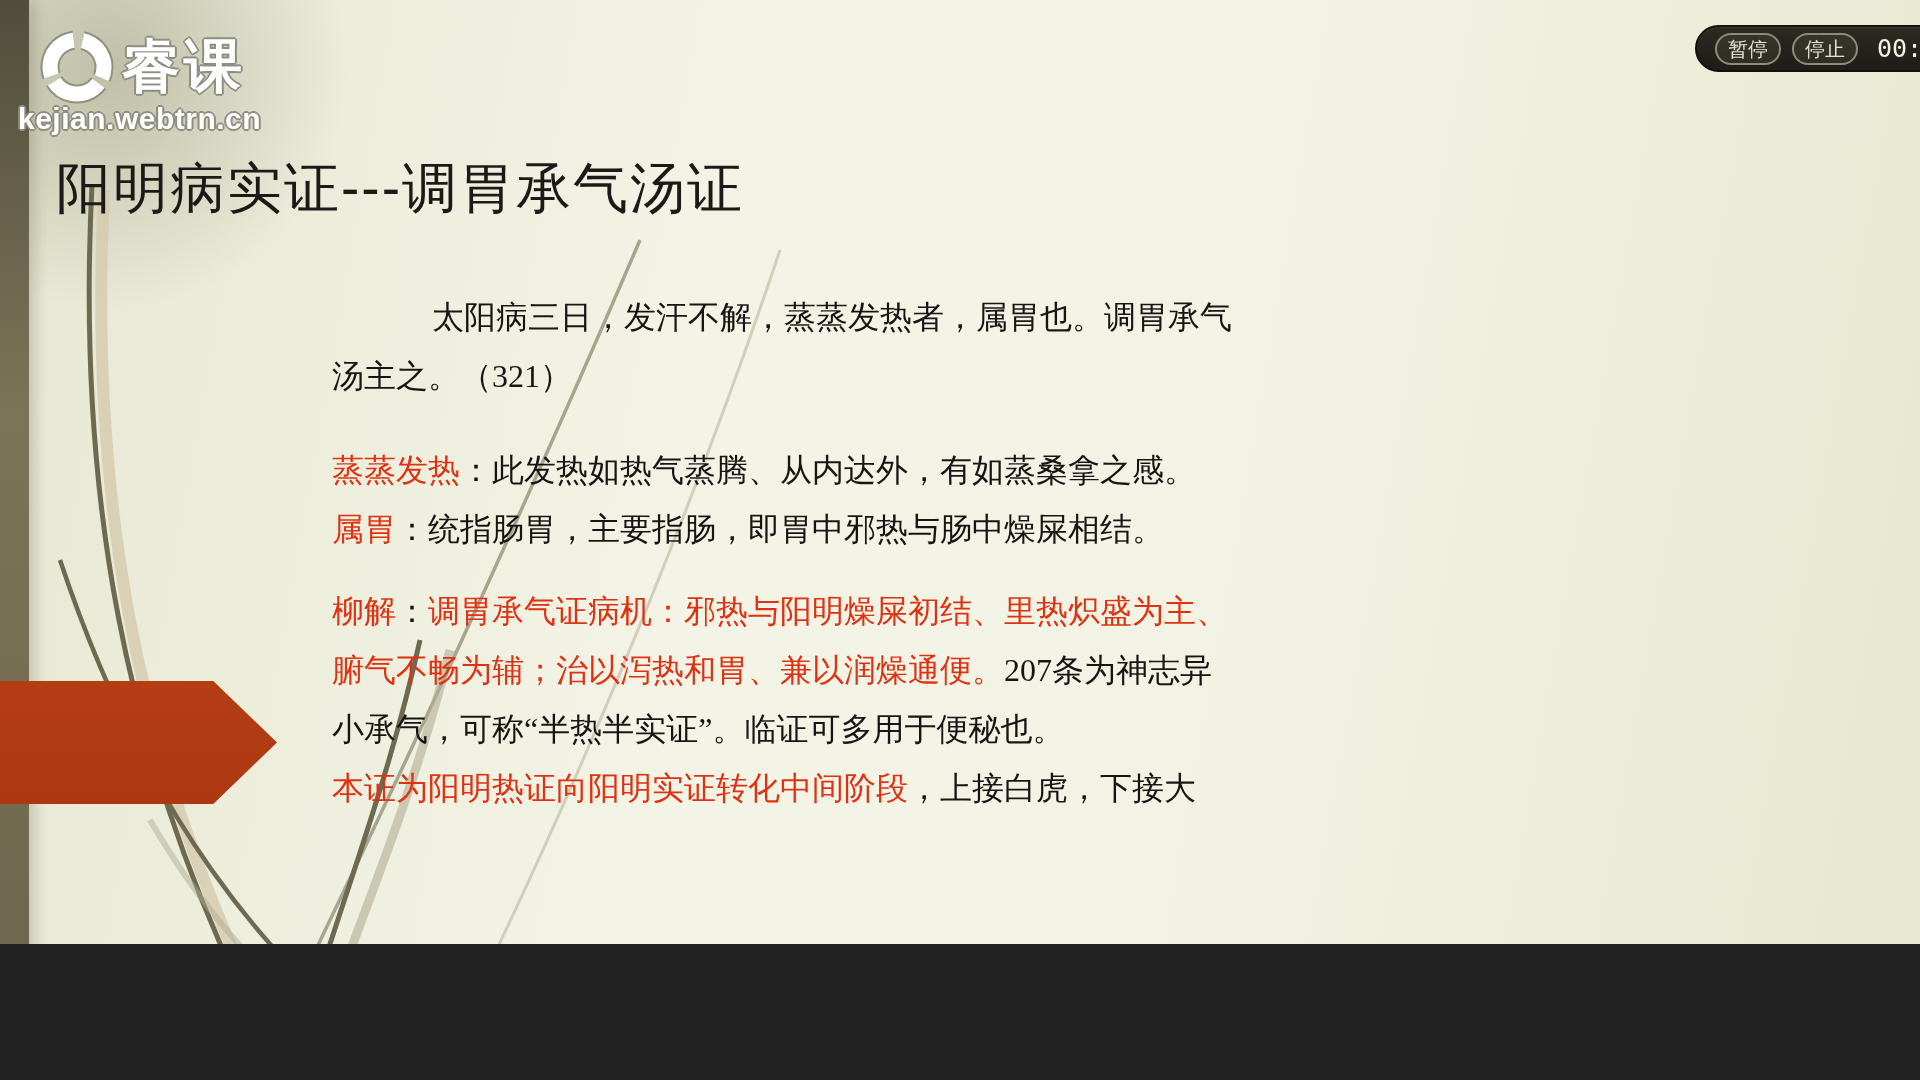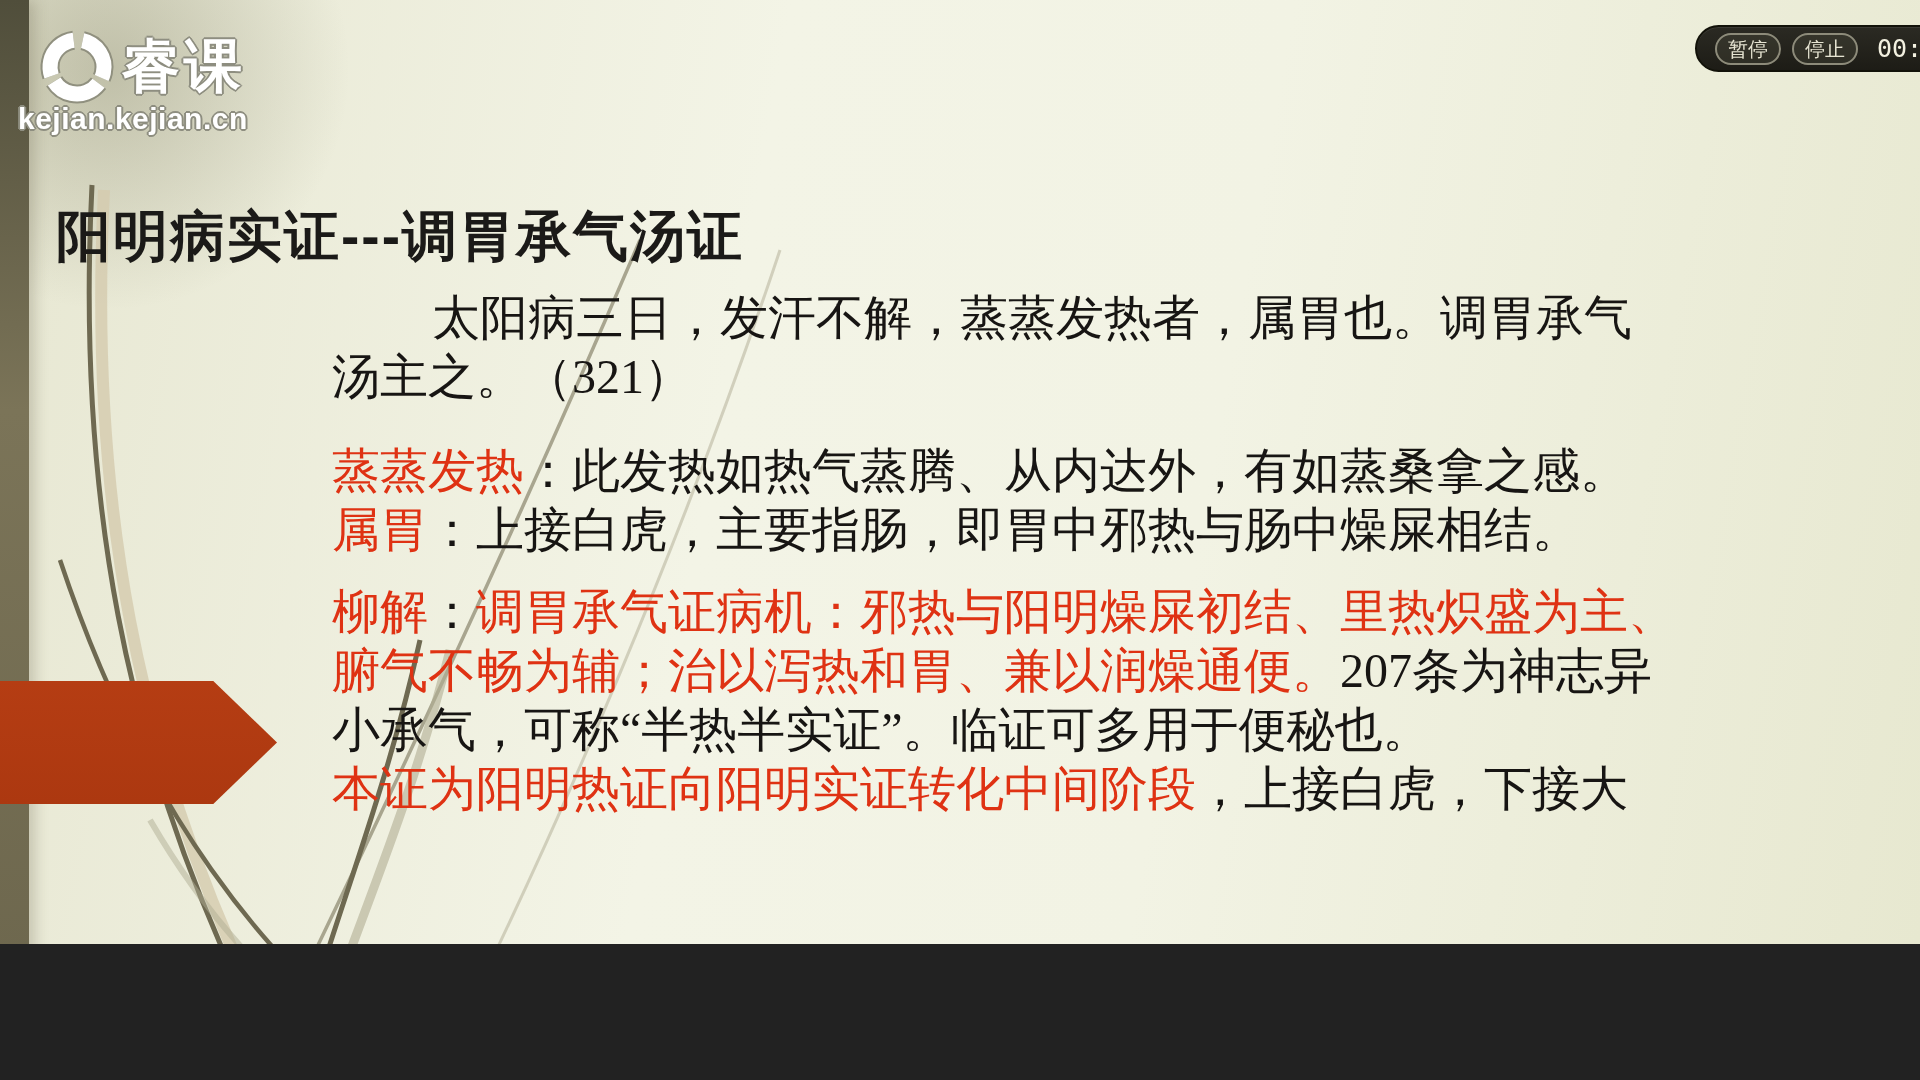--- a/index.html
+++ b/index.html
@@ -52,27 +52,27 @@
     border:2px solid #8d8b7a;border-radius:16px;padding:2px 11px;line-height:1.2;
     white-space:nowrap;cursor:pointer;
   }
   .ptime{
     margin-left:8px;font-family:"DejaVu Sans Mono", monospace;
     font-size:25px;color:#f2f0e0;white-space:nowrap;letter-spacing:0;
   }
   
   .title{
     position:absolute;left:56px;top:152px;
-    font-size:55px;font-weight:bold;color:#1b1a18;letter-spacing:2px;white-space:nowrap;margin-top:48px;
+    font-size:55px;font-weight:normal;color:#1b1a18;letter-spacing:2px;white-space:nowrap;
   }
   
   .content{
     position:absolute;left:332px;top:288px;width:1400px;
     font-family:"Liberation Serif", serif;
-    font-size:48px;line-height:59px;color:var(--ink,#171513);
+    font-size:32px;line-height:59px;color:var(--ink,#171513);
   }
   .para + .para{margin-top:35px;}
   .para:nth-child(3){margin-top:23px;}
   .line{white-space:nowrap;}
   .line.indent{text-indent:100px;}
   .c-ink{color:var(--ink,#171513);}
   .c-red{color:var(--red,#df3213);}
 </style>
 </head>
 <body>
@@ -94,39 +94,39 @@
   <div class="arrow"></div>
 
   <div class="logo">
     <svg class="ring" width="82" height="82" viewBox="0 0 82 82">
       <g transform="rotate(-78 41 41)">
         <circle cx="41" cy="41" r="27" fill="none" stroke="#90907f" stroke-width="19" stroke-dasharray="48 6 52 6 48 10"></circle>
         <circle cx="41" cy="41" r="27" fill="none" stroke="#ffffff" stroke-width="15" stroke-dasharray="48 6 52 6 48 10"></circle>
       </g>
     </svg>
     <div class="brand">睿课</div>
-    <div class="url">kejian.kejian.cn</div>
+    <div class="url">kejian.webtrn.cn</div>
   </div>
 
   <div class="player">
     <div class="pbtn">暂停</div>
     <div class="pbtn">停止</div>
     <div class="ptime">00:00:00</div>
   </div>
 
   <div class="title">阳明病实证---调胃承气汤证</div>
 
   <div class="content">
       <div class="para">
         <div class="line indent"><span class="c-ink">太阳病三日，发汗不解，蒸蒸发热者，属胃也。调胃承气</span></div>
         <div class="line"><span class="c-ink">汤主之。（321）</span></div>
       </div>
       <div class="para">
         <div class="line"><span class="c-red">蒸蒸发热</span><span class="c-ink">：此发热如热气蒸腾、从内达外，有如蒸桑拿之感。</span></div>
-        <div class="line"><span class="c-red">属胃</span><span class="c-ink">：上接白虎，主要指肠，即胃中邪热与肠中燥屎相结。</span></div>
+        <div class="line"><span class="c-red">属胃</span><span class="c-ink">：统指肠胃，主要指肠，即胃中邪热与肠中燥屎相结。</span></div>
       </div>
       <div class="para">
         <div class="line"><span class="c-red">柳解</span><span class="c-ink">：</span><span class="c-red">调胃承气证病机：邪热与阳明燥屎初结、里热炽盛为主、</span></div>
         <div class="line"><span class="c-red">腑气不畅为辅；治以泻热和胃、兼以润燥通便。</span><span class="c-ink">207条为神志异</span></div>
         <div class="line"><span class="c-ink">小承气，可称“半热半实证”。临证可多用于便秘也。</span></div>
         <div class="line"><span class="c-red">本证为阳明热证向阳明实证转化中间阶段</span><span class="c-ink">，上接白虎，下接大</span></div>
       </div>
     </div>
 
 </div>

